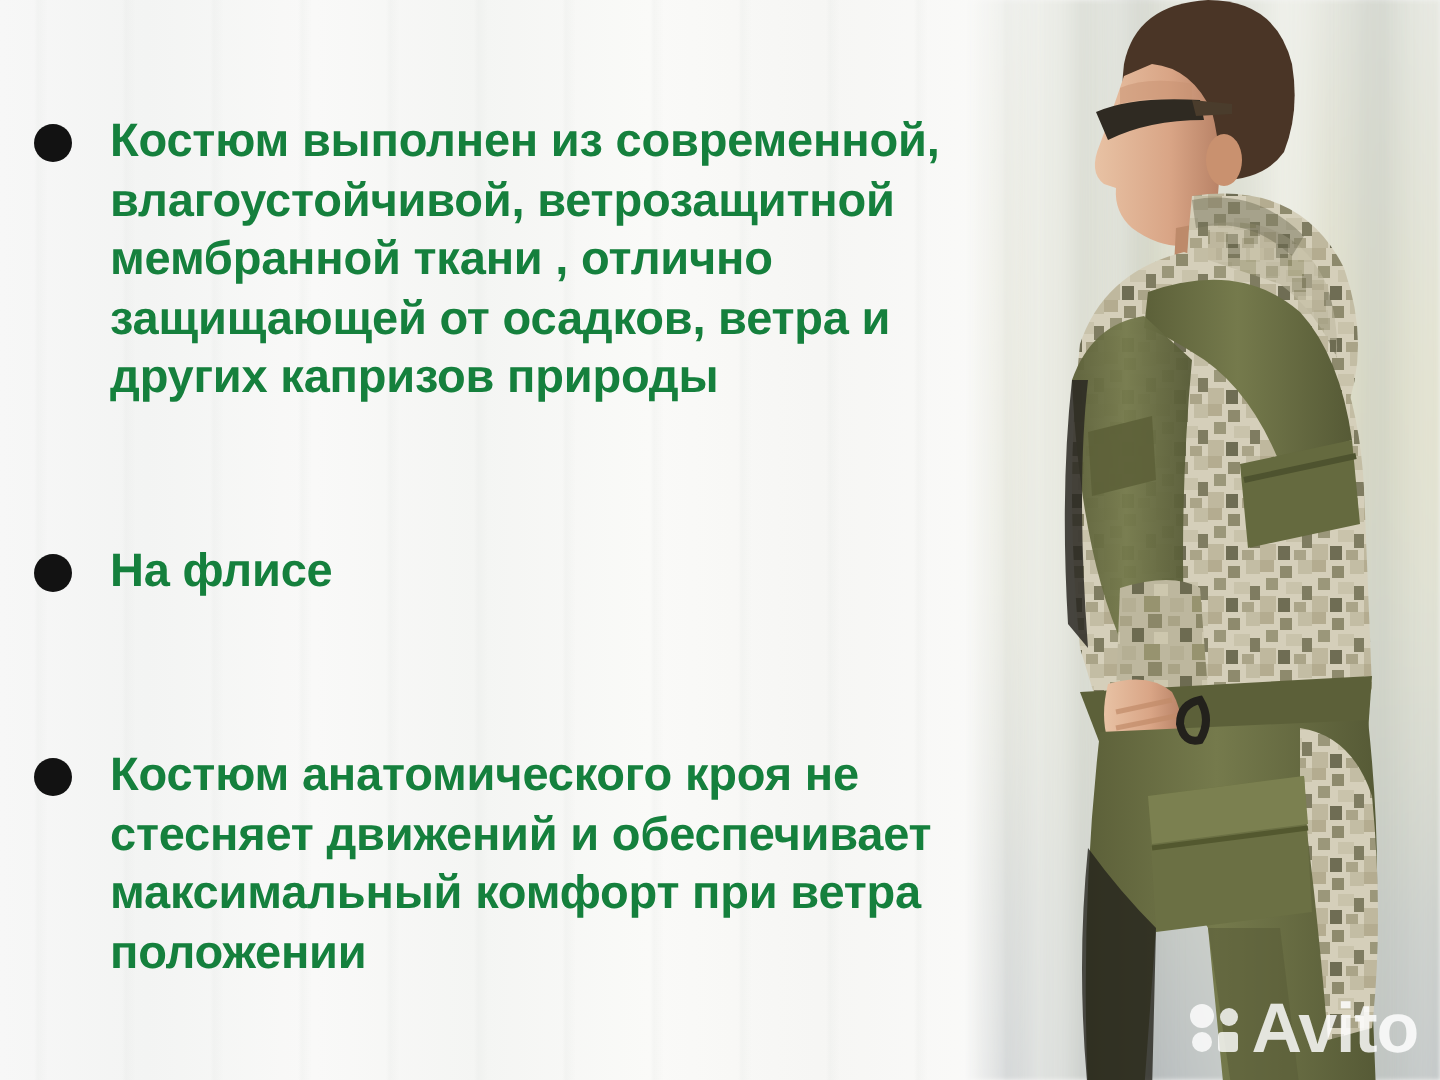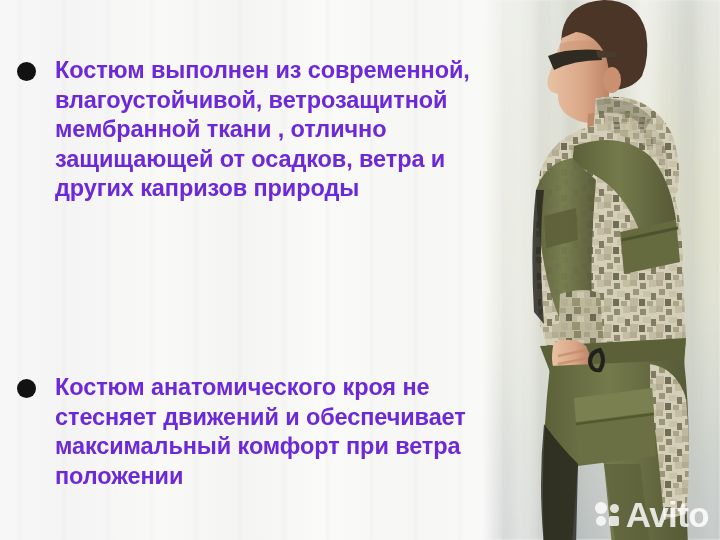--- a/index.html
+++ b/index.html
@@ -132,21 +132,21 @@
     margin-top: 6px;
   }
 
   .bullet-text {
     flex: 1 1 auto;
     margin-left: 19px;
     font-size: 23.5px;
     line-height: 29.5px;
     font-weight: 700;
     letter-spacing: -0.1px;
-    color: #6d28d9;
+    color: #15803d;
     white-space: pre-line;
   }
 
   .bullet-1 { top: 56px;  }
   .bullet-2 { top: 271px; }
   .bullet-3 { top: 373px; }
 
   
   .watermark {
     position: absolute;
@@ -293,20 +293,24 @@
 
     <div class="bullet-row bullet-1">
       <span class="bullet-dot"></span>
       <span class="bullet-text">Костюм выполнен из современной,
 влагоустойчивой, ветрозащитной
 мембранной ткани , отлично
 защищающей от осадков, ветра и
 других капризов природы</span>
     </div>
 
+    <div class="bullet-row bullet-2">
+      <span class="bullet-dot"></span>
+      <span class="bullet-text">На флисе</span>
+    </div>
 
     <div class="bullet-row bullet-3">
       <span class="bullet-dot"></span>
       <span class="bullet-text">Костюм анатомического кроя не
 стесняет движений и обеспечивает
 максимальный комфорт при ветра
 положении</span>
     </div>
 
   </div>

